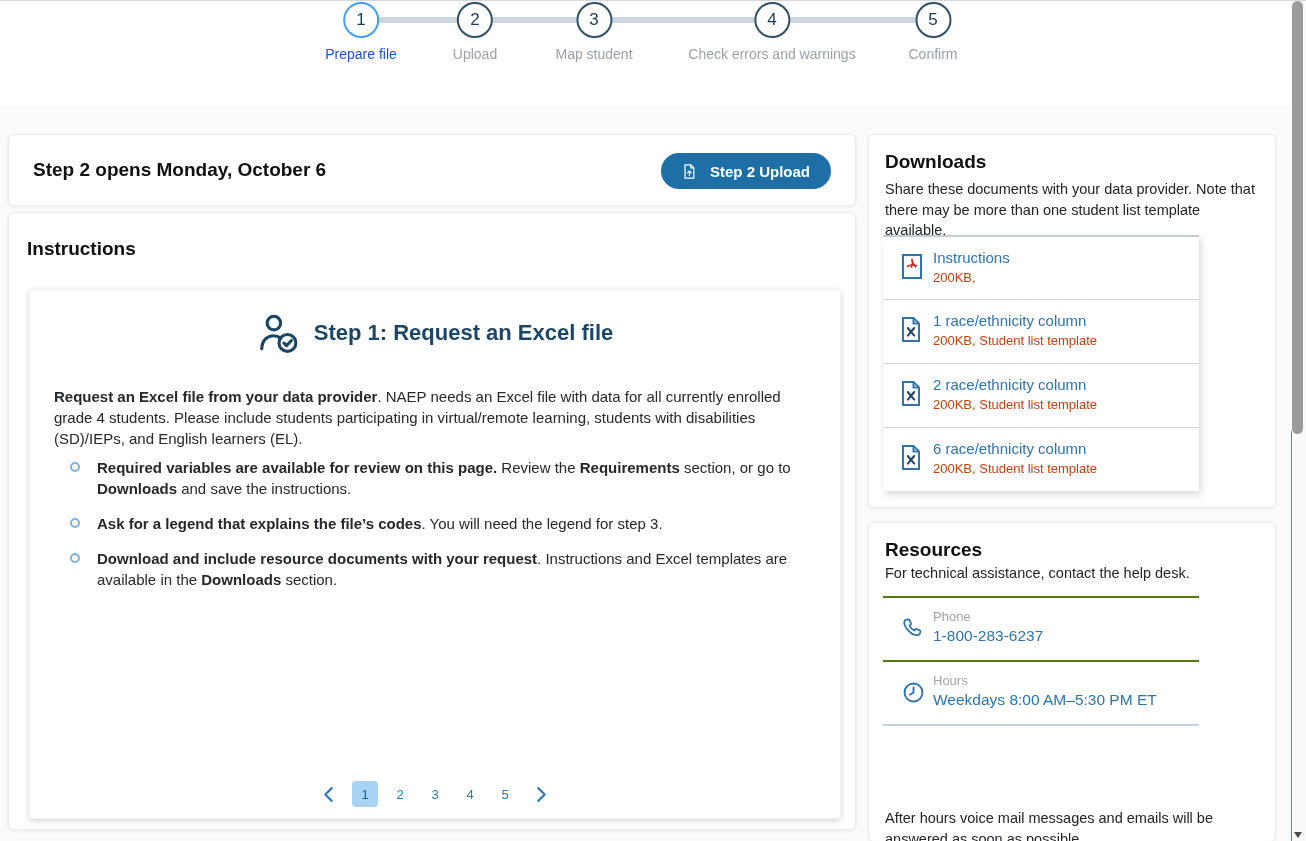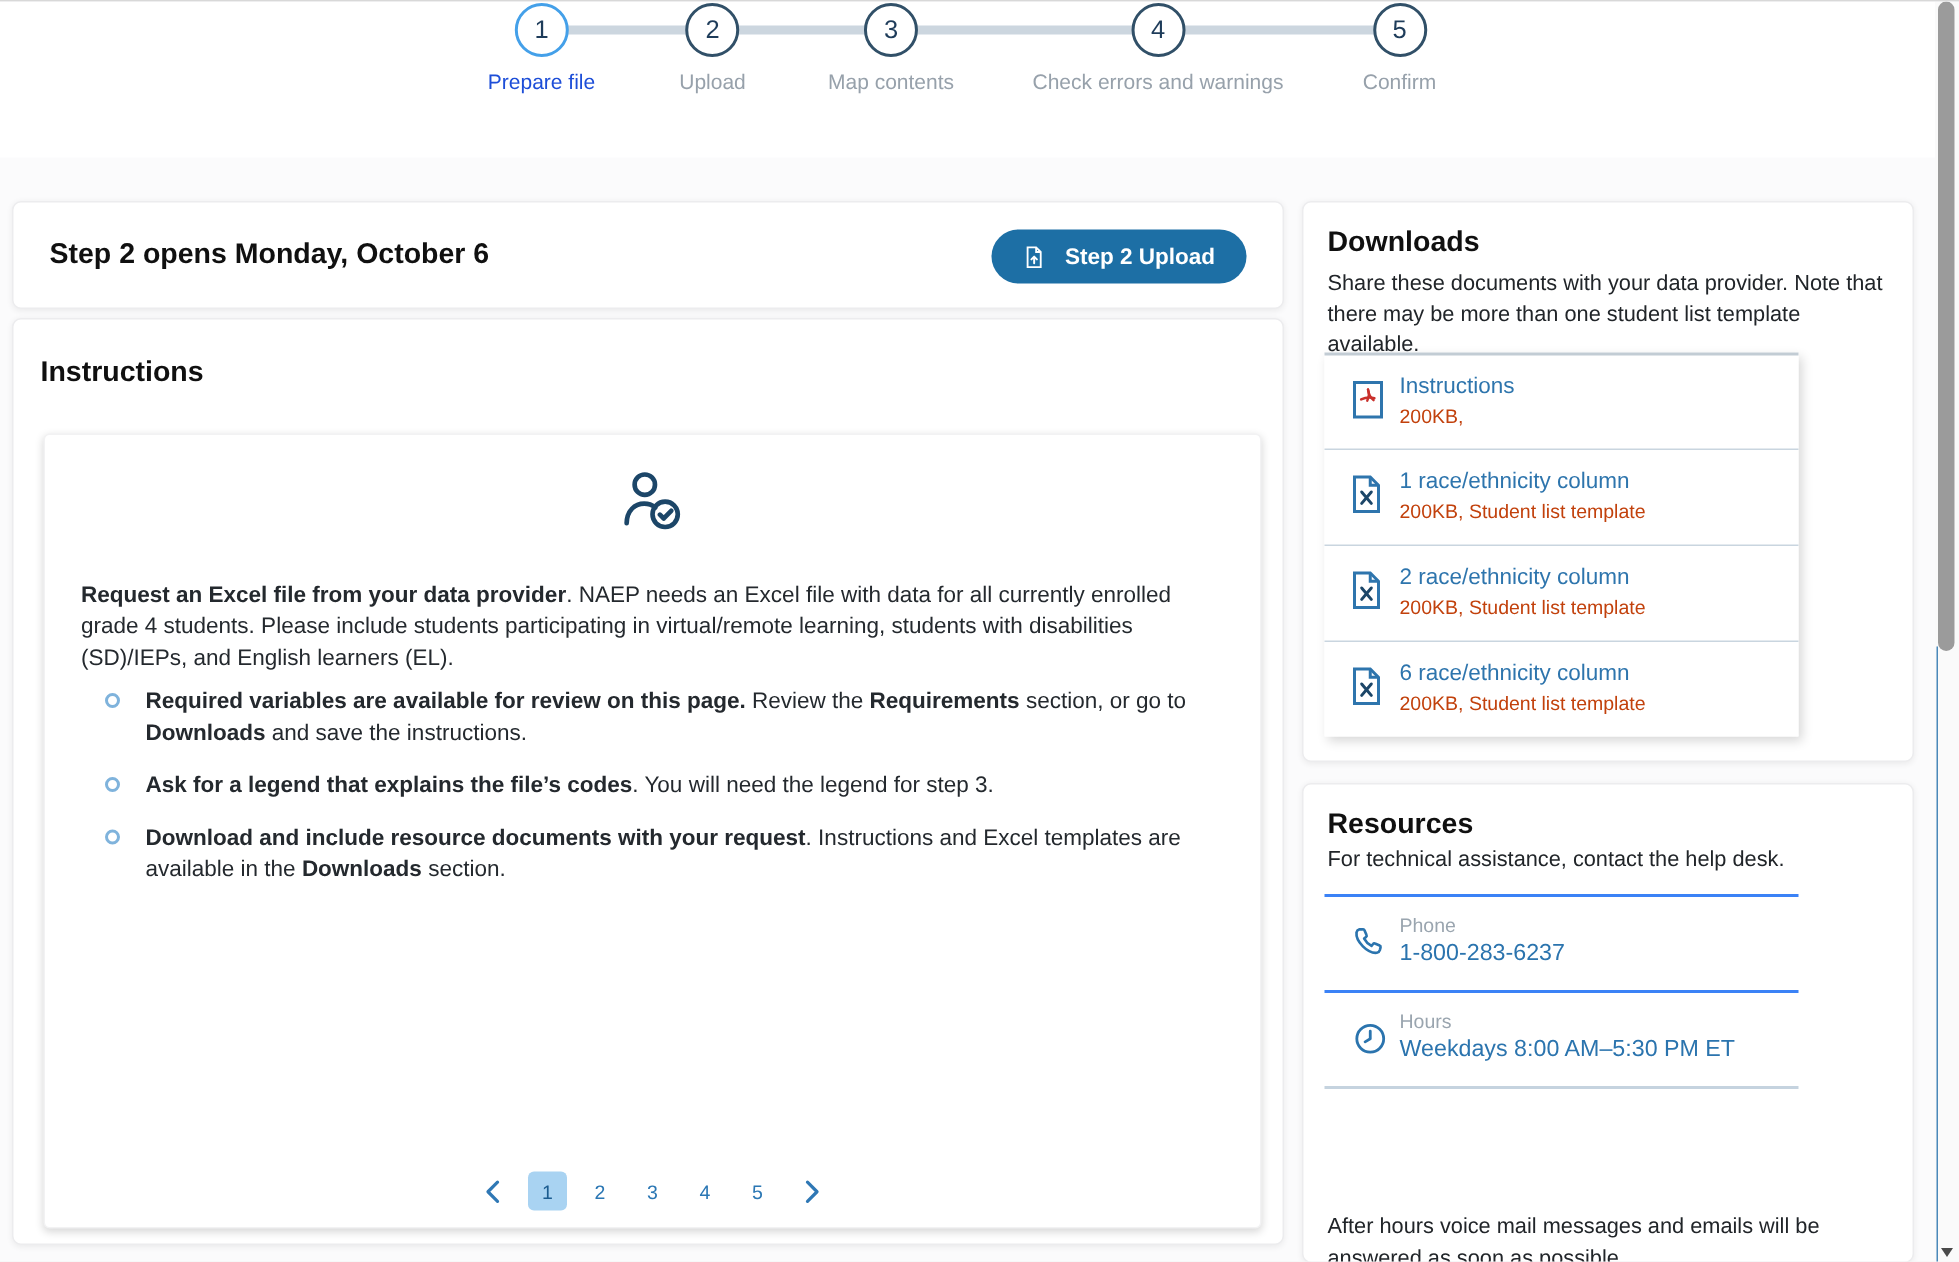--- a/index.html
+++ b/index.html
@@ -56,21 +56,21 @@
   .card-title { position:absolute; left:16px; top:16px; font-size:19px; font-weight:bold; color:#101010; }
   .card-desc { position:absolute; left:16px; top:44px; width:380px; font-size:14.5px; line-height:20.5px; color:#212529; }
   #resources-card .card-desc { top:40px; }
   .dl-list { position:absolute; left:14px; top:100px; width:316px; background:#fff; box-shadow:2px 3px 7px rgba(0,0,0,.16); }
   .dl-item { position:relative; height:64px; border-top:1px solid #c9d5df; cursor:pointer; background:#fff; }
   .dl-item:first-child { border-top:2px solid #c2ccd4; }
   .dl-icon { position:absolute; left:18px; top:16px; }
   .dl-title { position:absolute; left:50px; top:12px; font-size:15px; color:#2e75ad; }
   .dl-meta { position:absolute; left:50px; top:33px; font-size:13px; color:#c2410c; }
   .res-list { position:absolute; left:14px; top:73px; width:316px; border-bottom:2px solid #c5d3df; }
-  .res-item { position:relative; height:64px; border-top:2px solid #3b82f6; }
+  .res-item { position:relative; height:64px; border-top:2px solid #4d7c0f; }
   .res-icon { position:absolute; left:18px; top:18px; }
   .res-label { position:absolute; left:50px; top:11px; font-size:13px; color:#9aa5af; }
   .res-value { position:absolute; left:50px; top:29px; font-size:15.5px; color:#2b74ae; }
   .res-footer { position:absolute; left:16px; top:285px; width:380px; font-size:14.5px; line-height:21px; color:#212529; }
   
   .scrollbar { position:absolute; right:0; top:0; width:16px; height:841px; background:#fafafa; }
   .scroll-line { position:absolute; left:1px; top:430px; height:411px; width:1px; background:#2b74ae; opacity:.85; }
   .scroll-thumb { position:absolute; left:2px; top:0; width:11px; height:433px; background:#9b9b9b; border-radius:6px; cursor:pointer; }
   .scroll-arrow {
     position:absolute; left:4px; bottom:4px; width:0; height:0; cursor:pointer;
@@ -89,21 +89,21 @@
     <div class="step active" style="left:361px">
       <div class="step-circle">1</div>
       <div class="step-label">Prepare file</div>
     </div>
     <div class="step" style="left:475px">
       <div class="step-circle">2</div>
       <div class="step-label">Upload</div>
     </div>
     <div class="step" style="left:594px">
       <div class="step-circle">3</div>
-      <div class="step-label">Map contents</div>
+      <div class="step-label">Map student</div>
     </div>
     <div class="step" style="left:772px">
       <div class="step-circle">4</div>
       <div class="step-label">Check errors and warnings</div>
     </div>
     <div class="step" style="left:933px">
       <div class="step-circle">5</div>
       <div class="step-label">Confirm</div>
     </div>
   </div>
@@ -129,20 +129,21 @@
 
       <div class="step-heading">
         <span>
           <svg width="44" height="42" viewBox="0 0 24 22">
             <circle cx="9.2" cy="5.6" r="3.7" fill="none" stroke="#1c4668" stroke-width="1.7"></circle>
             <path d="M2.6 19.6c.1-4.5 2.9-7.1 6.4-7.1 1.5 0 2.9.5 4 1.4" fill="none" stroke="#1c4668" stroke-width="1.7" stroke-linecap="round"></path>
             <circle cx="16.6" cy="16.4" r="4.6" fill="none" stroke="#1c4668" stroke-width="1.7"></circle>
             <path d="m14.7 16.5 1.4 1.4 2.7-2.8" fill="none" stroke="#1c4668" stroke-width="1.7" stroke-linecap="round" stroke-linejoin="round"></path>
           </svg>
         </span>
+        <span class="step-heading-text">Step 1: Request an Excel file</span>
       </div>
 
       <p class="intro"><span class="seg-b">Request an Excel file from your data provider</span><span>. NAEP needs an Excel file with data for all currently enrolled grade 4 students. Please include students participating in virtual/remote learning, students with disabilities (SD)/IEPs, and English learners (EL).</span></p>
 
       <ul class="bullets">
         <li>
           <span class="bullet-marker"></span><span class="seg-b">Required variables are available for review on this page.</span><span> Review the </span><span class="seg-b">Requirements</span><span> section, or go to </span><span class="seg-b">Downloads</span><span> and save the instructions.</span>
         </li>
         <li>
           <span class="bullet-marker"></span><span class="seg-b">Ask for a legend that explains the file’s codes</span><span>. You will need the legend for step 3.</span>

